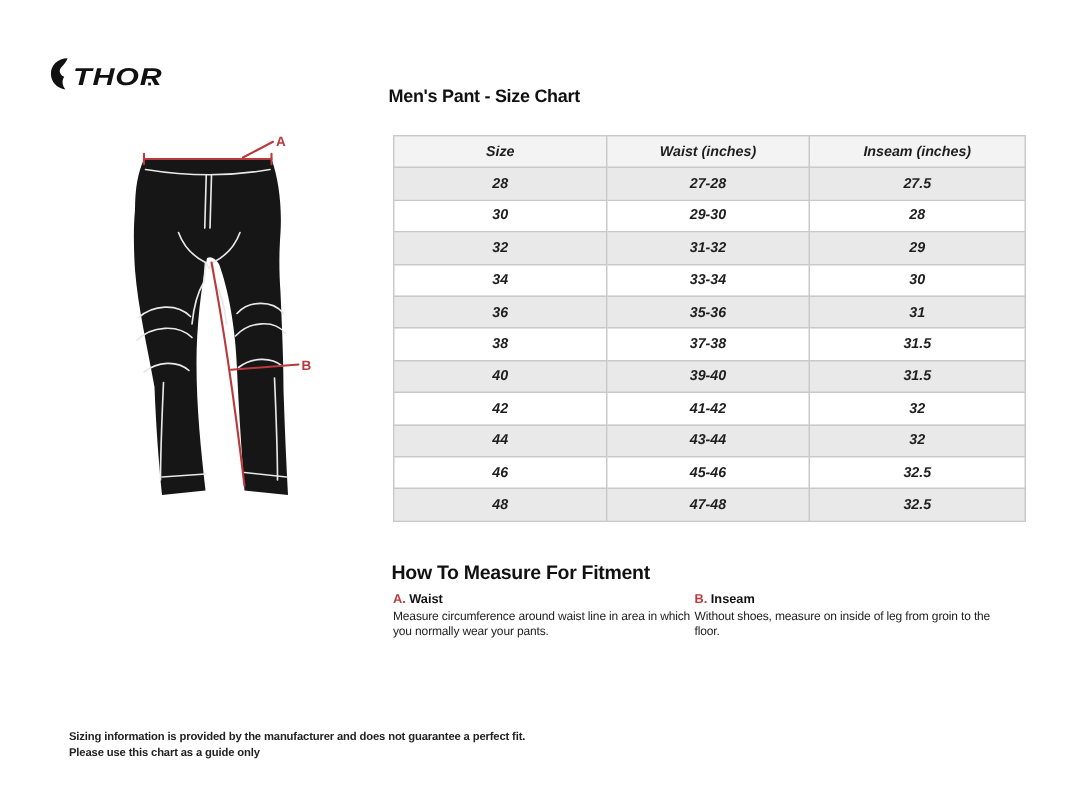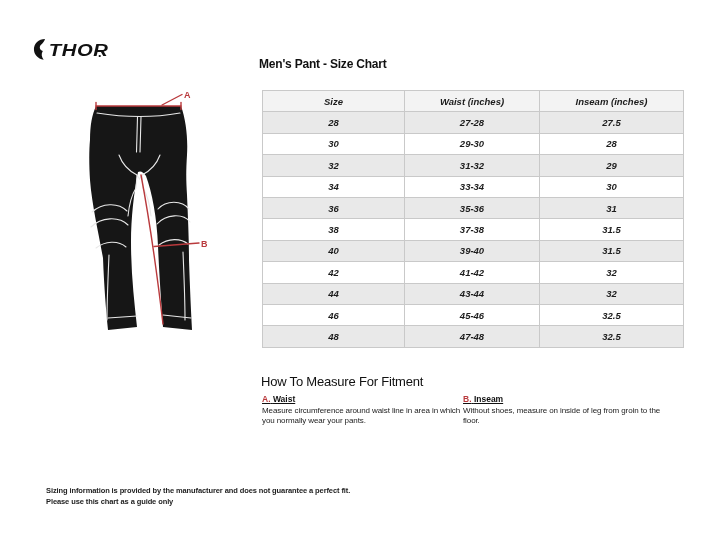--- a/index.html
+++ b/index.html
@@ -31,25 +31,25 @@
   .size-table{position:absolute;left:262px;top:90px;width:421px;
               border-collapse:collapse;table-layout:fixed;}
   .size-table th,.size-table td{
       border:1px solid var(--table-border);height:21.4px;padding:0;
       font-size:9.5px;font-weight:bold;text-align:center;color:var(--text);font-style:italic;}
   .size-table thead th{background:var(--header-bg);}
   .size-table tbody tr:nth-child(odd) td{background:var(--row-stripe);}
   .size-table tbody tr:nth-child(even) td{background:#fff;}
 
   .fitment-heading{position:absolute;left:261px;top:374px;margin:0;
-                   font-size:13px;font-weight:normal;letter-spacing:-0.2px;color:#111;}
+                   font-size:13px;font-weight:bold;letter-spacing:-0.2px;color:#111;}
   .fitment-item{position:absolute;top:394px;}
   .item-a{left:262px;width:208px;}
   .item-b{left:463px;width:205px;}
-  .fitment-label{font-size:8.5px;font-weight:bold;color:#111;text-decoration:underline;}
+  .fitment-label{font-size:8.5px;font-weight:bold;color:#111;}
   .fitment-label .letter{color:var(--accent-red);}
   .fitment-item p{margin:2px 0 0;font-size:8px;line-height:1.3;
                   letter-spacing:-0.1px;color:#222;}
 
   .footer{position:absolute;left:46px;top:486px;font-size:7.5px;font-weight:bold;
           line-height:1.4;color:#222;letter-spacing:-0.1px;}
 </style>
 </head>
 <body>
 

